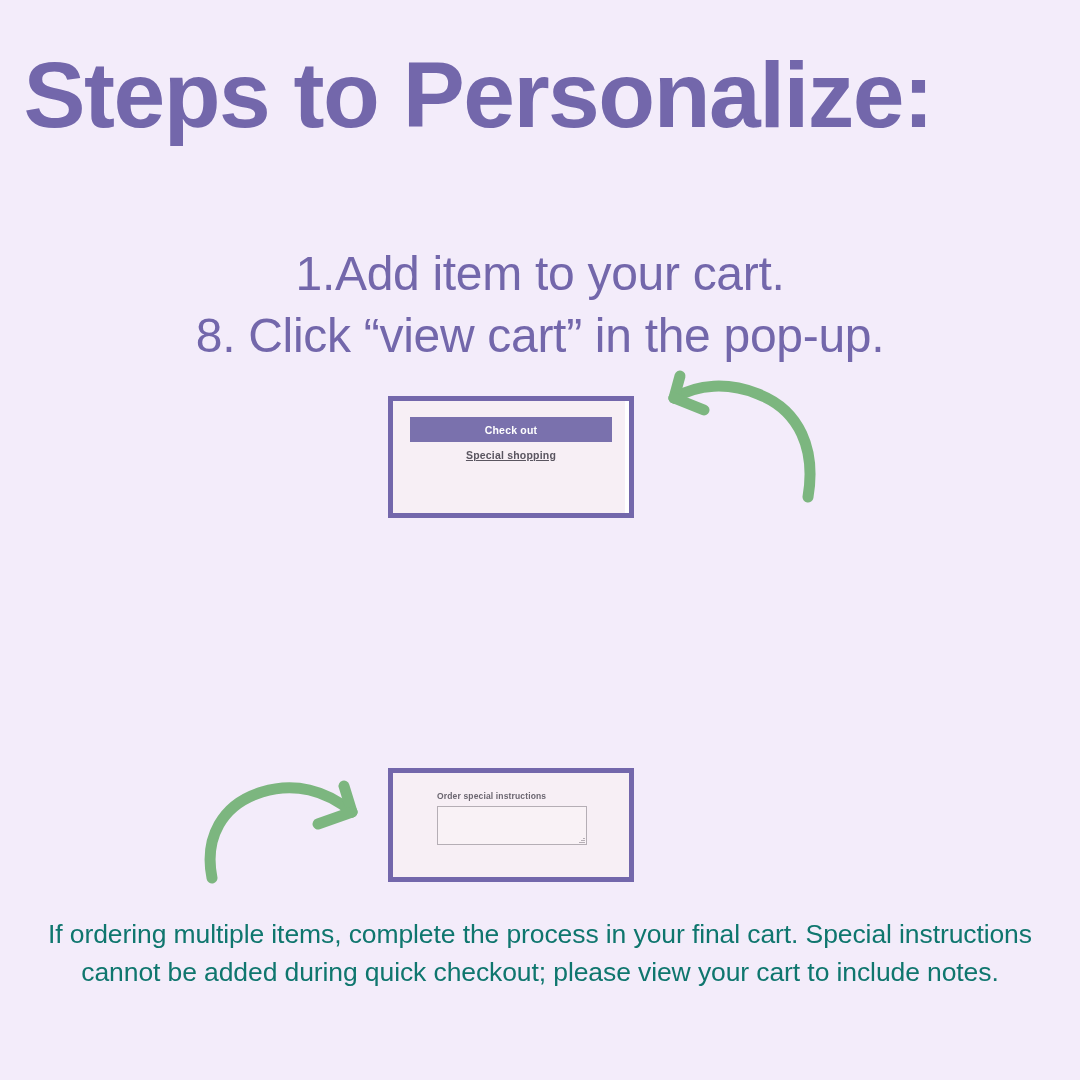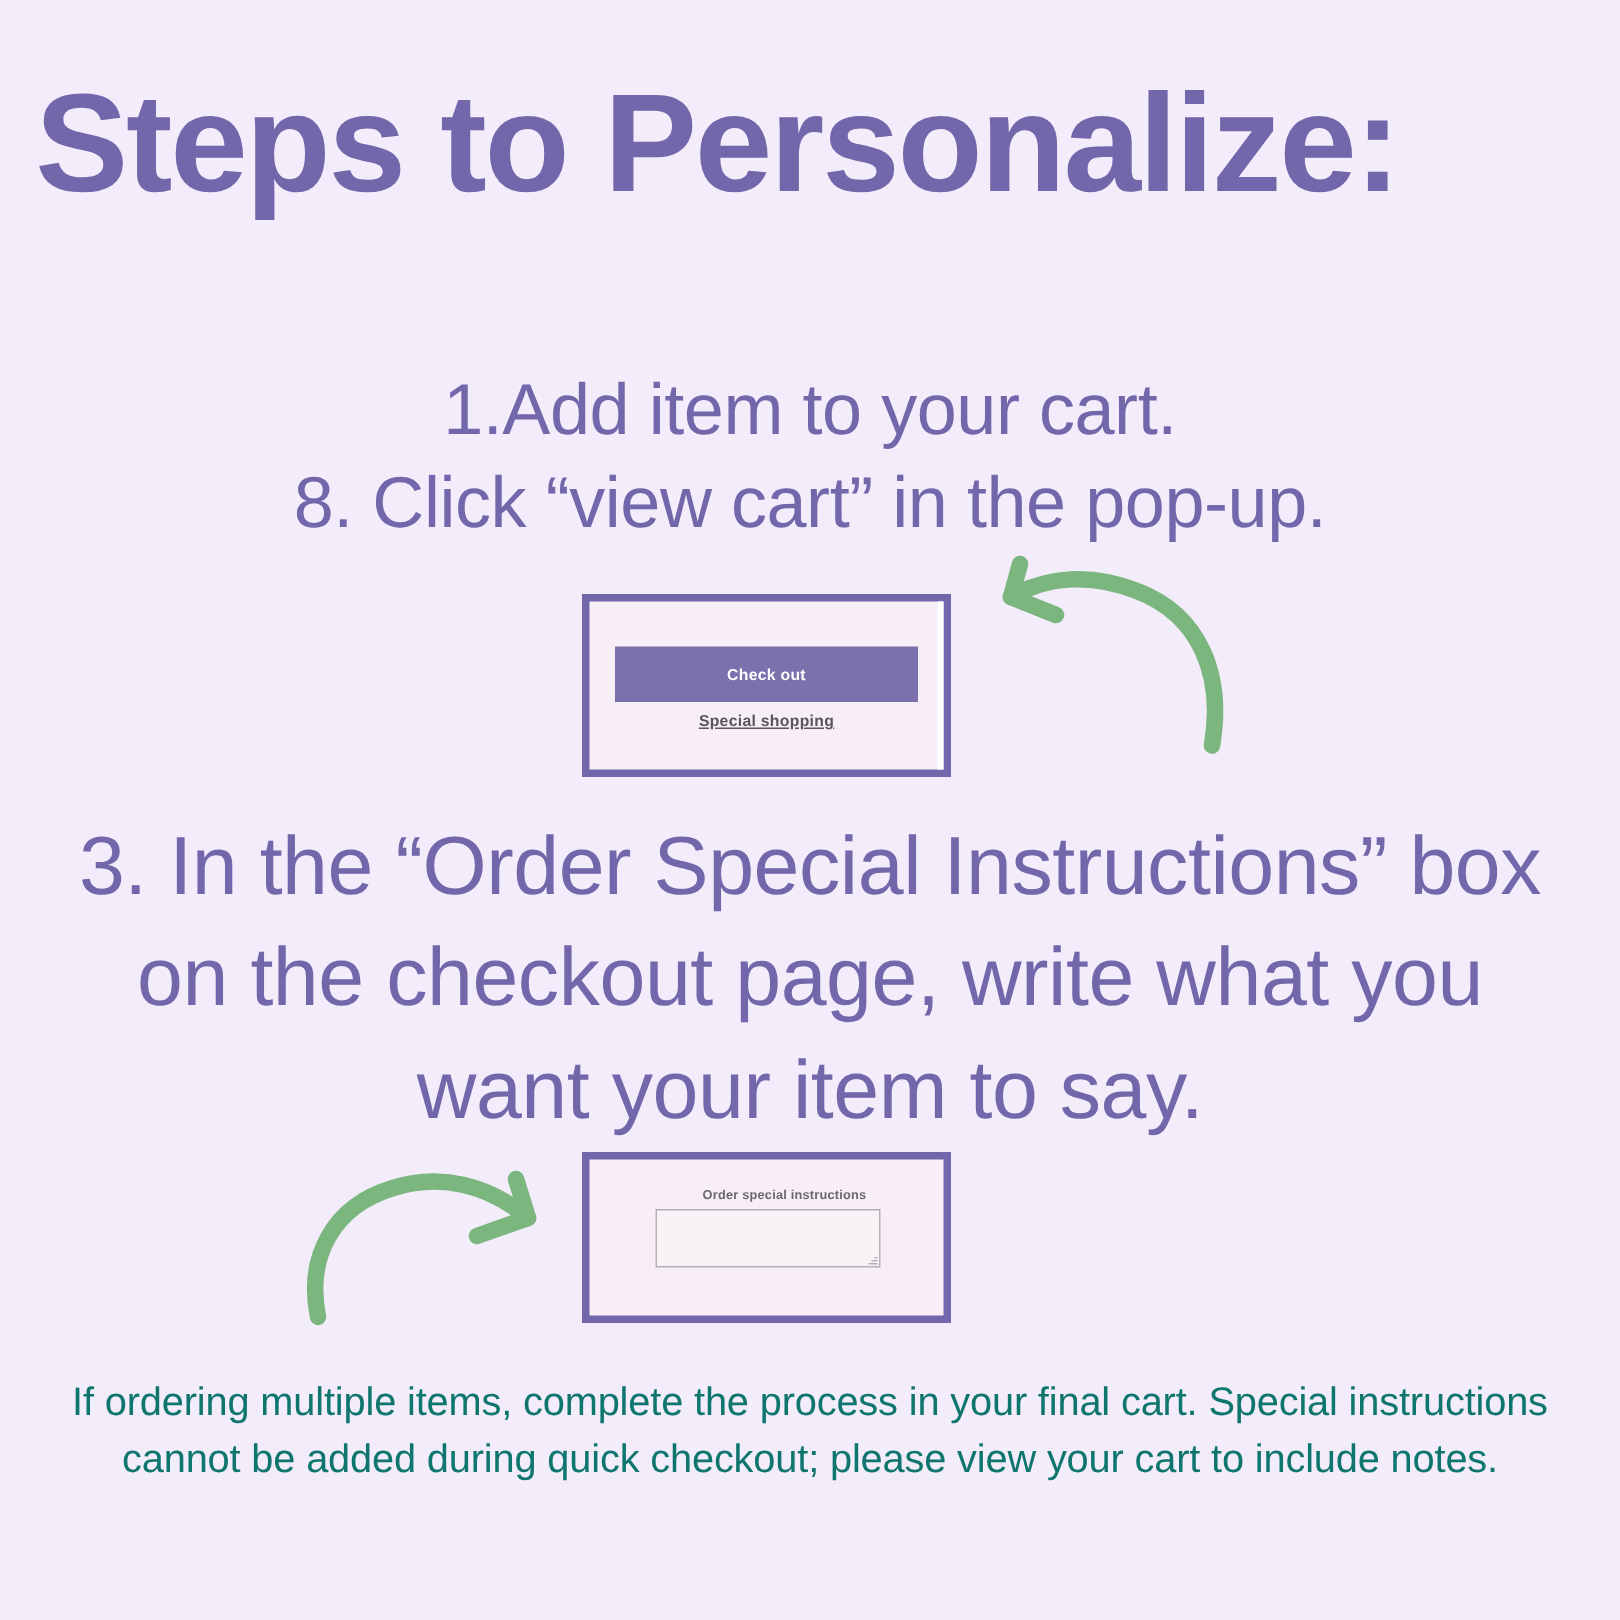--- a/index.html
+++ b/index.html
@@ -118,22 +118,22 @@
     font-family: "Liberation Sans", sans-serif;
     font-size: 10.5px;
     font-weight: 700;
     letter-spacing: 0.2px;
     display: flex;
     align-items: center;
     justify-content: center;
   }
   .btn-checkout {
     box-sizing: border-box;
-    height: 37px;
-    margin-top: 18px;
+    height: 25px;
+    margin-top: 4px;
     background: #7a71ad;
     color: #ffffff;
     font-family: "Liberation Sans", sans-serif;
     font-size: 10.5px;
     font-weight: 700;
     letter-spacing: 0.2px;
     display: flex;
     align-items: center;
     justify-content: center;
   }
@@ -155,21 +155,20 @@
     height: 100%;
     background: #ffffff;
   }
 
   
   #instr-shot {
     left: 388px;
     top: 768px;
     width: 246px;
     height: 114px;
-    text-align: center;
   }
   .instr-inner {
     position: absolute;
     left: 0; top: 0;
     width: 100%;
     height: 100%;
     padding: 18px 20px 0 44px;
     box-sizing: border-box;
   }
   .instr-label {
@@ -229,21 +228,20 @@
     </div>
     <div class="cart-scrollbar"></div>
   </div>
 
   <svg class="arrow-svg" id="arrow-top" width="200" height="135" viewBox="0 0 200 135">
     <path d="M168 125 C 176 78, 160 38, 118 22 C 88 10, 58 12, 34 26" fill="none" stroke="#7cb67f" stroke-width="11" stroke-linecap="round"></path>
     <path d="M34 26 L 40 4" fill="none" stroke="#7cb67f" stroke-width="11" stroke-linecap="round"></path>
     <path d="M34 26 L 64 38" fill="none" stroke="#7cb67f" stroke-width="11" stroke-linecap="round"></path>
   </svg>
 
-  <div class="step3">3. In the “Order Special Instructions” box on the checkout page, write what you want your item to say.</div>
 
   <div class="shot" id="instr-shot">
     <div class="instr-inner">
       <div class="instr-label">Order special instructions</div>
       <div class="instr-textarea">
         <span class="instr-resize">
           <i style="bottom:0;width:6px;"></i>
           <i style="bottom:2px;width:4px;"></i>
           <i style="bottom:4px;width:2px;"></i>
         </span>

